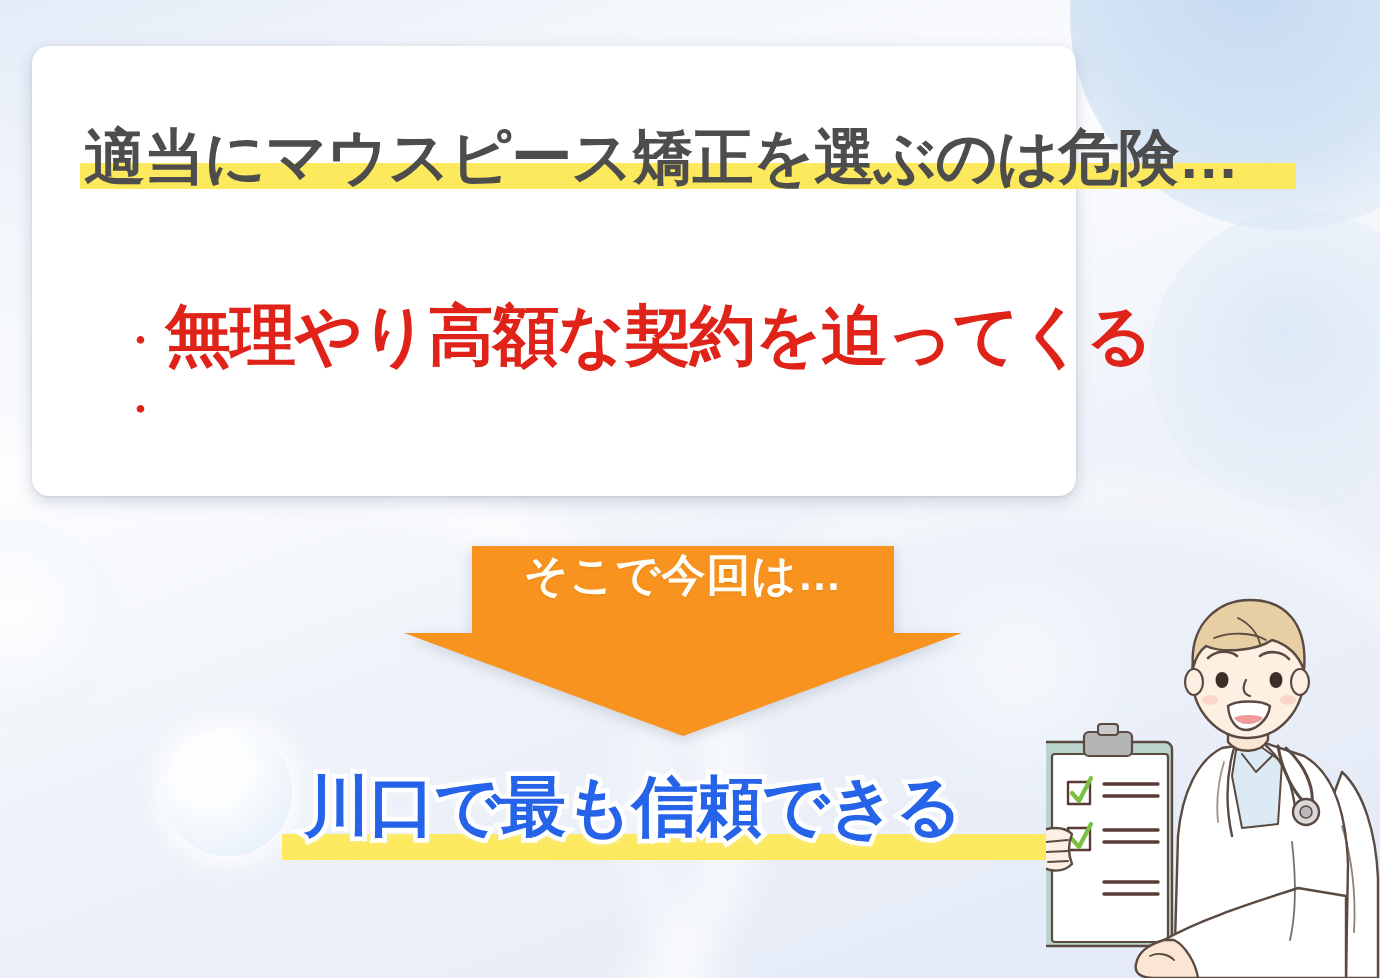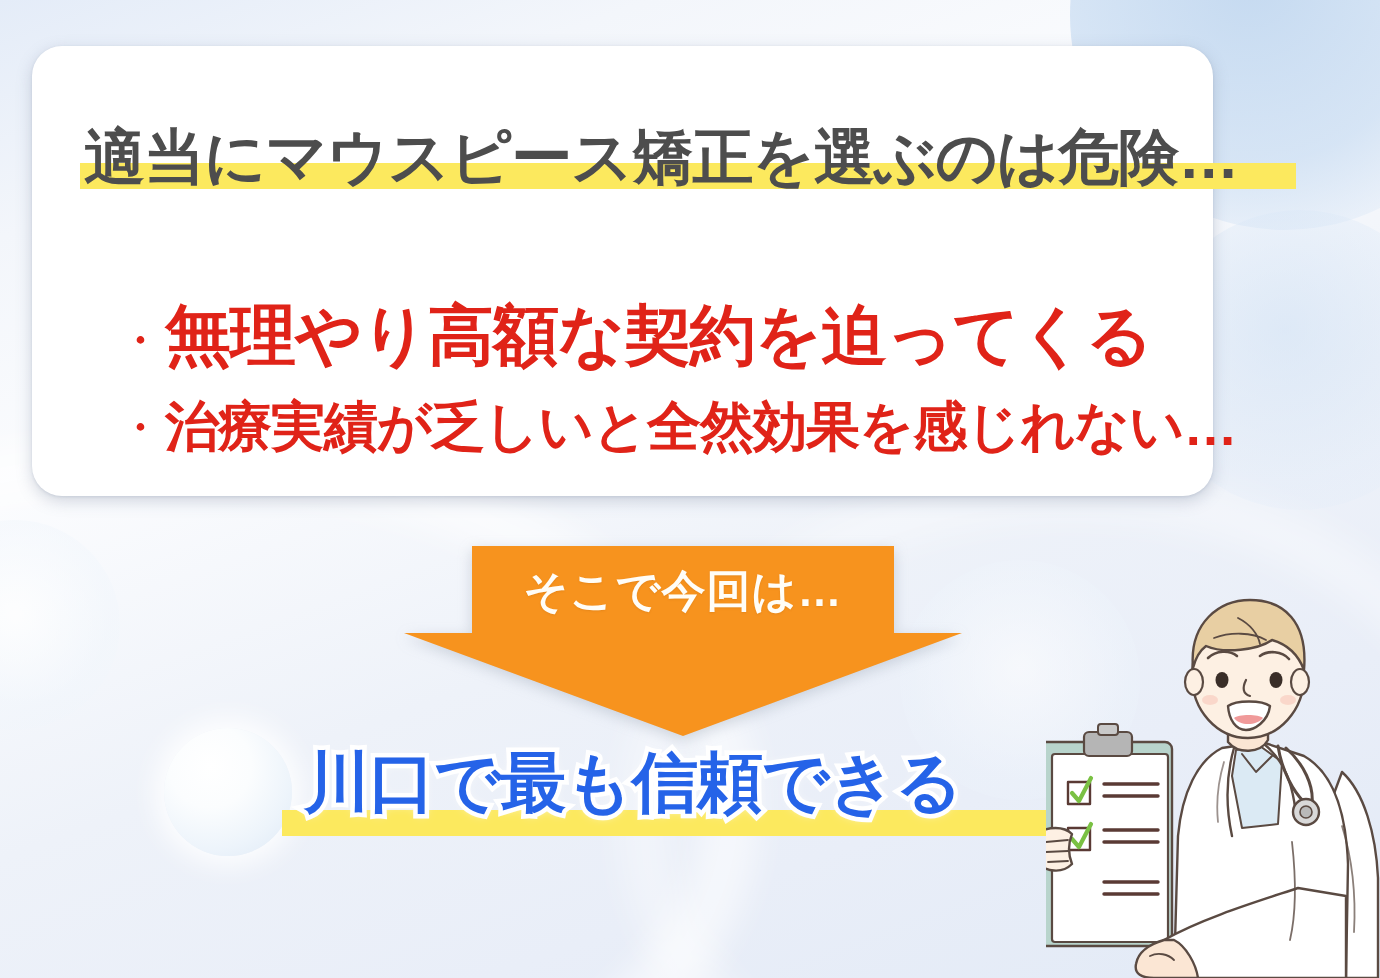--- a/index.html
+++ b/index.html
@@ -95,23 +95,23 @@
     border-radius:50%;
     border:46px solid rgba(255,255,255,.40);
     filter:blur(18px);
     pointer-events:none;
   }
 
   
   #card {
     position:absolute;
     left:32px; top:46px;
-    width:1181px; height:450px;
+    width:1044px; height:450px;
     background:#fff;
-    border-radius:30px;
+    border-radius:17px;
     box-shadow:0 5px 16px rgba(108,122,148,.30),
                0 1px 3px rgba(108,122,148,.18);
   }
   #card-head {
     position:absolute;
     left:52px; top:78px;
     white-space:nowrap;
   }
   #card-head .hl {
     position:absolute;
@@ -161,34 +161,34 @@
     left:404px; top:546px;
     width:558px; height:190px;
     filter:drop-shadow(0 4px 7px rgba(120,132,152,.30));
   }
   #arrow svg { display:block; width:100%; height:100%; }
   #arrow-label {
     position:absolute;
     left:404px; top:546px;
     width:558px; height:90px;
     display:flex;
-    align-items:center;
+    align-items:flex-start;
     justify-content:center;
     color:#fffdf7;
     font-size:44px;
     font-weight:bold;
     letter-spacing:1px;
     white-space:nowrap;
     text-shadow:0 1px 2px rgba(196,110,20,.30);
   }
 
   
   #bottom-head {
     position:absolute;
-    left:0; top:740px;
+    left:0; top:764px;
     width:1380px;
   }
   .bh-line {
     position:relative;
     height:92px;
   }
   .bh-band {
     position:absolute;
     height:26px;
     background:#fce95e;
@@ -246,21 +246,20 @@
 
     <div id="bullets">
 
       <div class="bullet bullet-1">
         <span class="dot">・</span>
         <span class="lbl">無理やり高額な契約を迫ってくる</span>
       </div>
 
       <div class="bullet bullet-2">
         <span class="dot">・</span>
-        <span class="lbl">治療実績が乏しいと全然効果を感じれない…</span>
       </div>
 
     </div>
   </div>
 
   <div id="arrow">
     <svg viewBox="0 0 558 190" xmlns="http://www.w3.org/2000/svg">
       <polygon points="68,0 490,0 490,87 558,87 279,190 0,87 68,87" fill="#f7931e"></polygon>
     </svg>
   </div>

